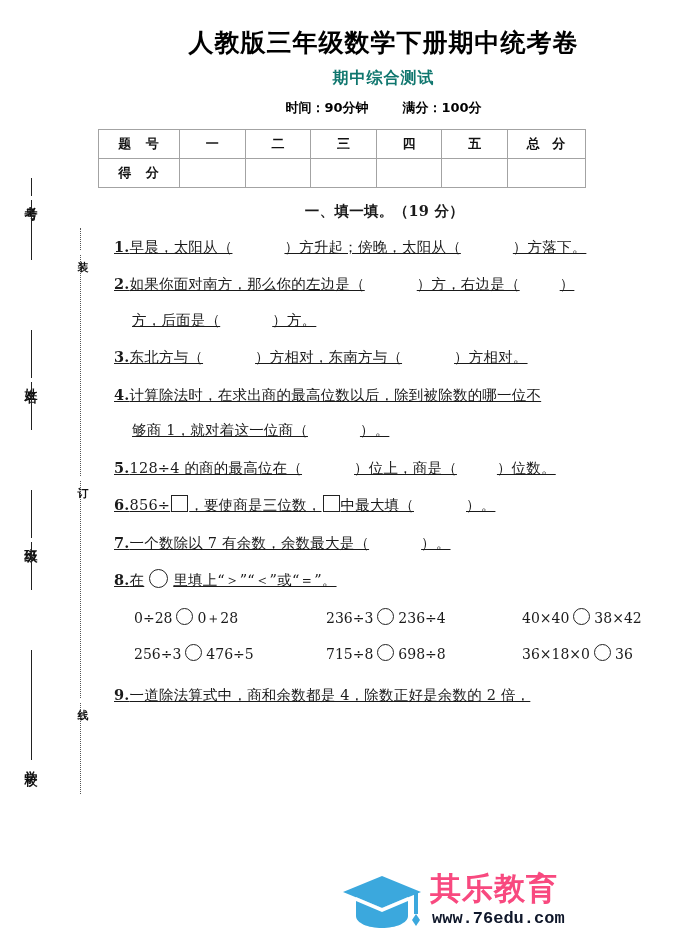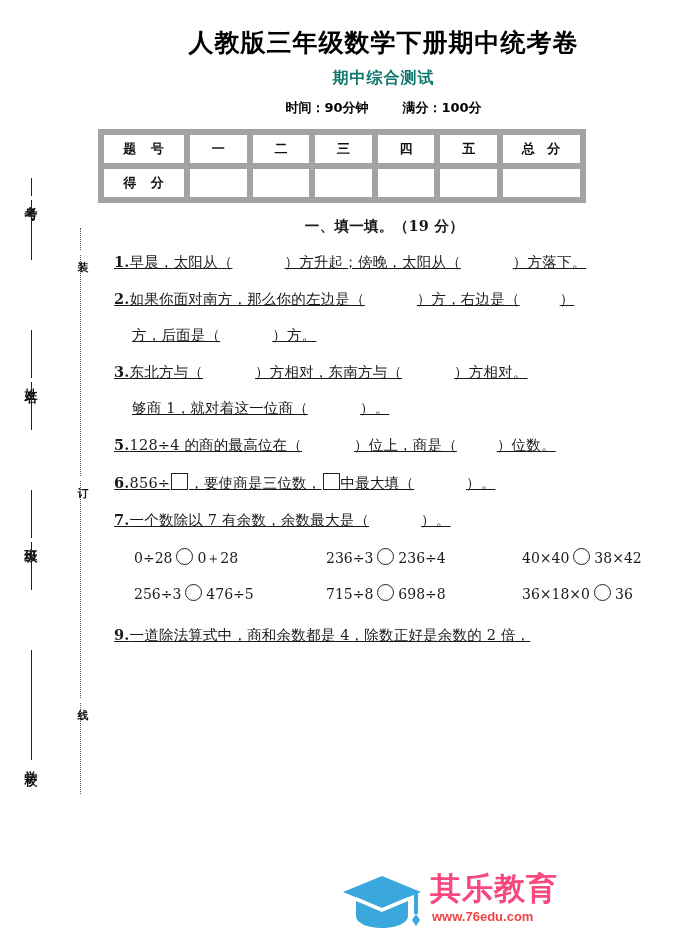--- a/index.html
+++ b/index.html
@@ -115,21 +115,21 @@
   .meta span.gap { display: inline-block; width: 34px; }
 
   
   .score-table {
     margin: 12px 0 0 6px;
     width: 488px;
     border-collapse: collapse;
     table-layout: fixed;
   }
   .score-table td {
-    border: 6px solid #a3a3a3;
+    border: 1px solid #a3a3a3;
     height: 26px;
     text-align: center;
     font-family: "DejaVu Sans", "Liberation Sans", sans-serif;
     font-size: 13px;
     font-weight: bold;
     color: #111;
   }
   .score-table td.head { width: 74px; letter-spacing: 5px; padding-left: 5px; }
   .score-table td.total { width: 72px; letter-spacing: 4px; padding-left: 4px; }
 
@@ -217,25 +217,25 @@
     font-weight: bold;
     font-size: 31px;
     letter-spacing: 1px;
     color: #f9partial;
   }
   .logo .brand { color: #f8497f; }
   .logo .url {
     position: absolute;
     left: 90px;
     top: 41px;
-    font-family: Liberation Sans, sans-serif;
-    font-weight: bold;
-    font-size: 13px;
+    font-family: Liberation Mono, monospace;
+    font-weight: bold;
+    font-size: 17px;
     letter-spacing: 0px;
-    color: #ef4444;
+    color: #0f172a;
   }
 </style>
 </head>
 <body>
 
 <div class="left-margin">
 
   <div class="vstack" style="top:178px;">
     <div class="vrule" style="height:18px;"></div>
     <div class="vlabel">考号</div>
@@ -308,36 +308,42 @@
     <span class="num">2.</span><span>如果你面对南方，那么你的左边是（</span><span class="blank"></span><span>）方，右边是（</span><span class="blank-sm"></span>）
   </div>
   <div class="q q-cont">
     <span>方，后面是（</span><span class="blank"></span><span>）方。</span>
   </div>
 
   <div class="q q-indent">
     <span class="num">3.</span><span>东北方与（</span><span class="blank"></span><span>）方相对，东南方与（</span><span class="blank"></span><span>）方相对。</span>
   </div>
 
+  <div class="q q-indent">
+    <span class="num">4.</span><span>计算除法时，在求出商的最高位数以后，除到被除数的哪一位不</span>
+  </div>
   <div class="q q-cont">
     <span>够商 1，就对着这一位商（</span><span class="blank"></span><span>）。</span>
   </div>
 
   <div class="q q-indent">
     <span class="num">5.</span><span>128÷4 的商的最高位在（</span><span class="blank"></span><span>）位上，商是（</span><span class="blank-sm"></span><span>）位数。</span>
   </div>
 
   <div class="q q-indent">
     <span class="num">6.</span><span>856÷</span><span class="sqbox"></span><span>，要使商是三位数，</span><span class="sqbox"></span><span>中最大填（</span><span class="blank"></span><span>）。</span>
   </div>
 
   <div class="q q-indent">
     <span class="num">7.</span><span>一个数除以 7 有余数，余数最大是（</span><span class="blank"></span><span>）。</span>
   </div>
 
+  <div class="q q-indent">
+    <span class="num">8.</span><span>在</span><span class="circ"></span><span>里填上“＞”“＜”或“＝”。</span>
+  </div>
 
   <div class="expr-row">
     <span class="expr e1"><span>0÷28</span><span class="circ-sm"></span><span>0＋28</span></span>
     <span class="expr e2"><span>236÷3</span><span class="circ-sm"></span><span>236÷4</span></span>
     <span class="expr e3"><span>40×40</span><span class="circ-sm"></span><span>38×42</span></span>
   </div>
 
   <div class="expr-row">
     <span class="expr e1"><span>256÷3</span><span class="circ-sm"></span><span>476÷5</span></span>
     <span class="expr e2"><span>715÷8</span><span class="circ-sm"></span><span>698÷8</span></span>

